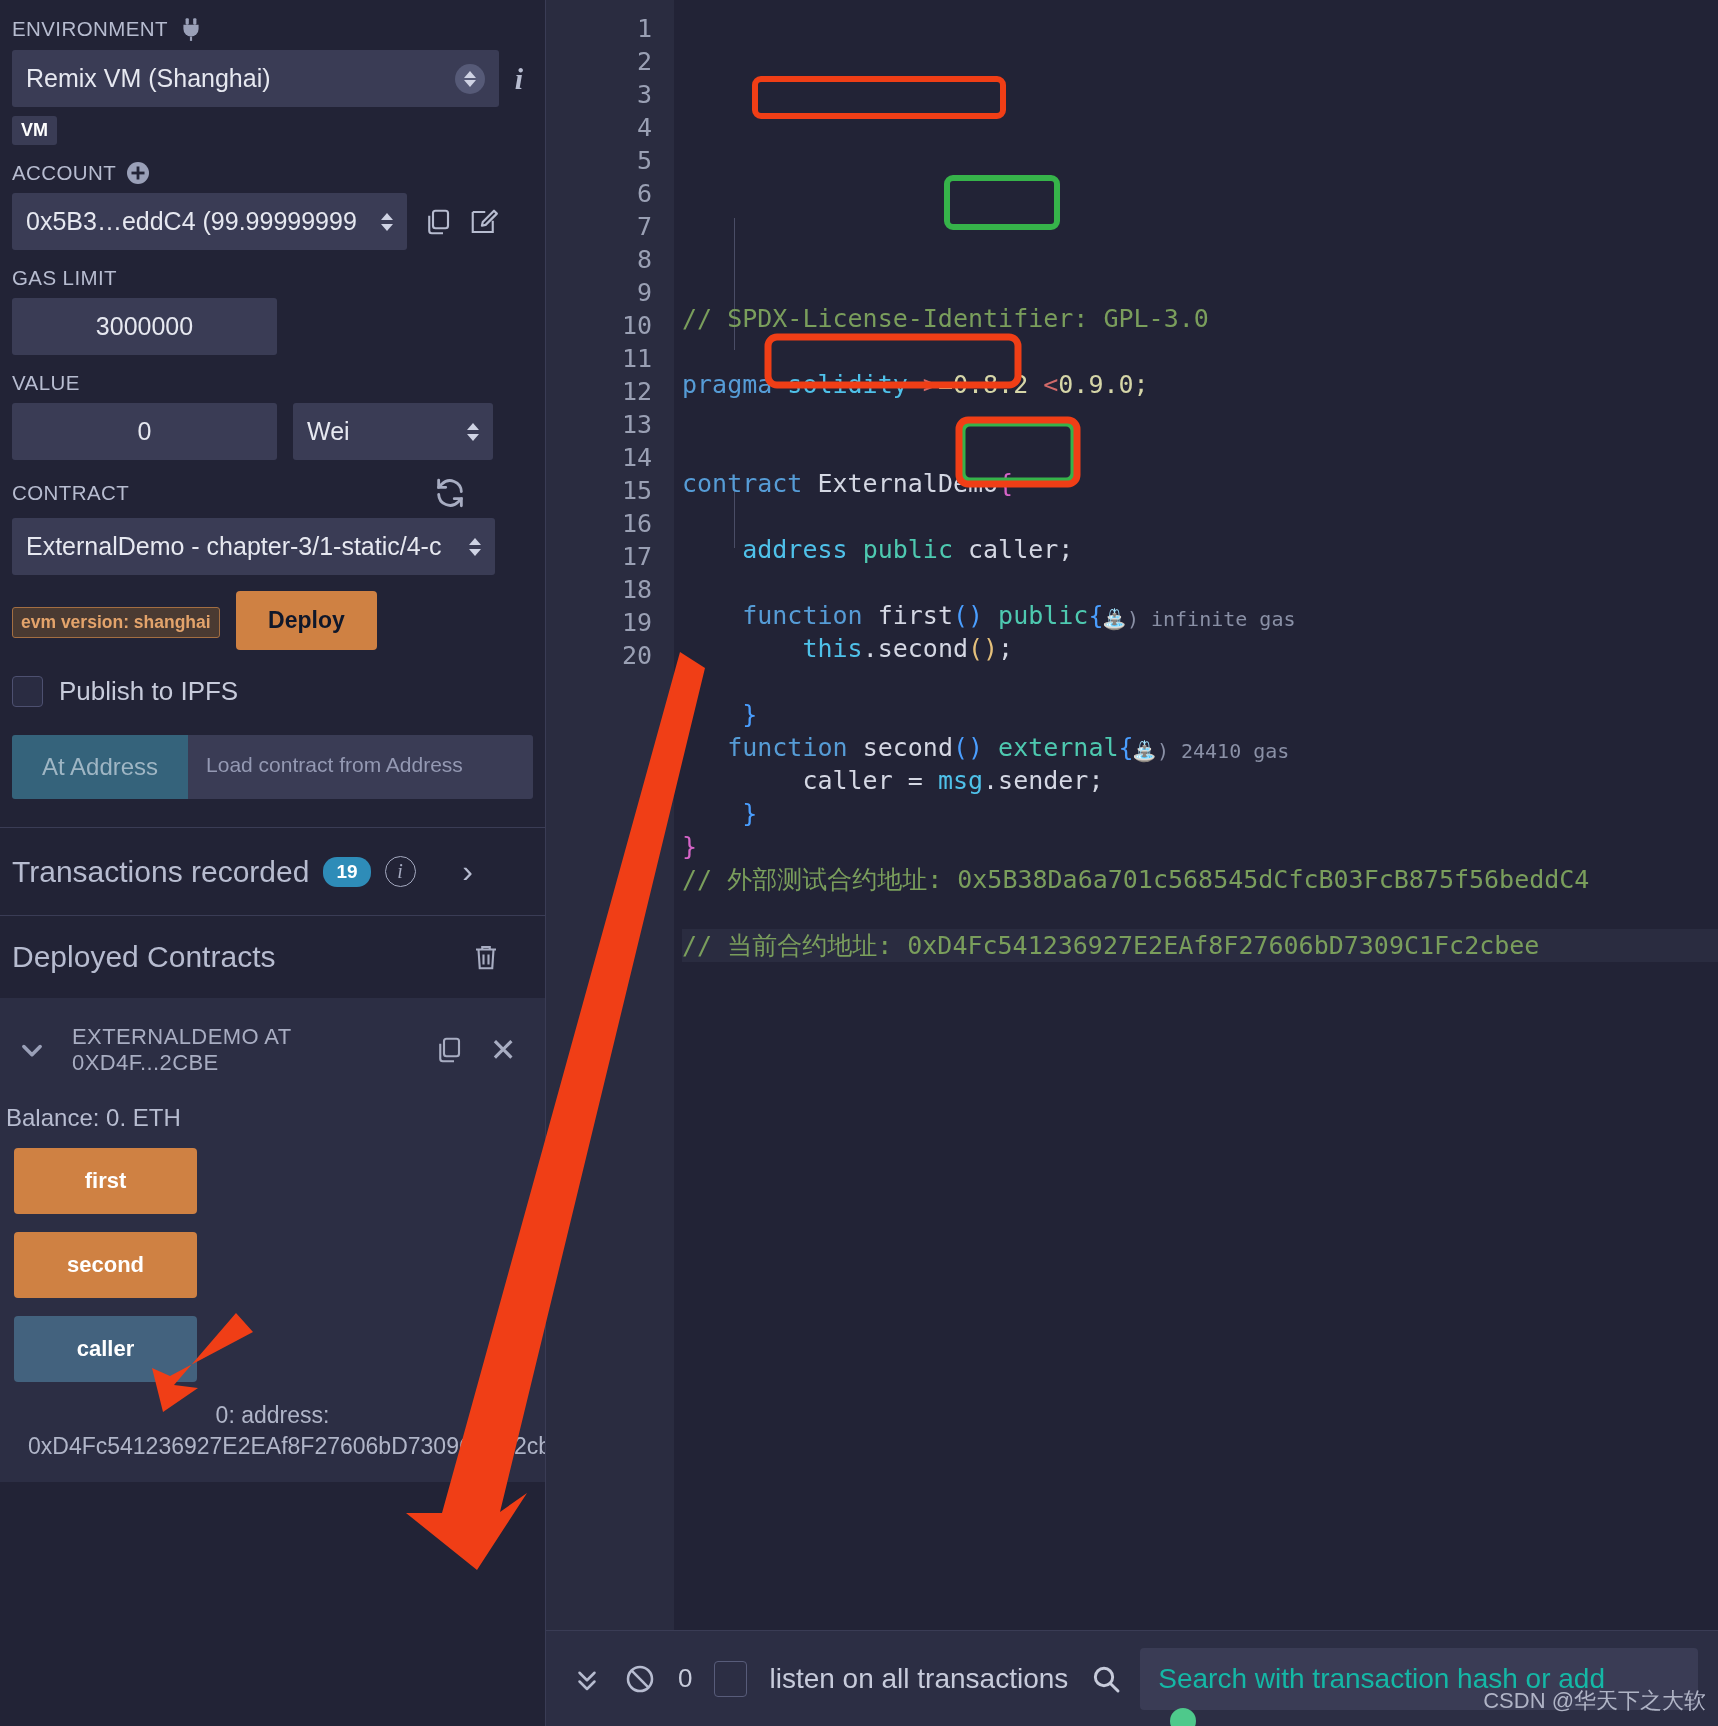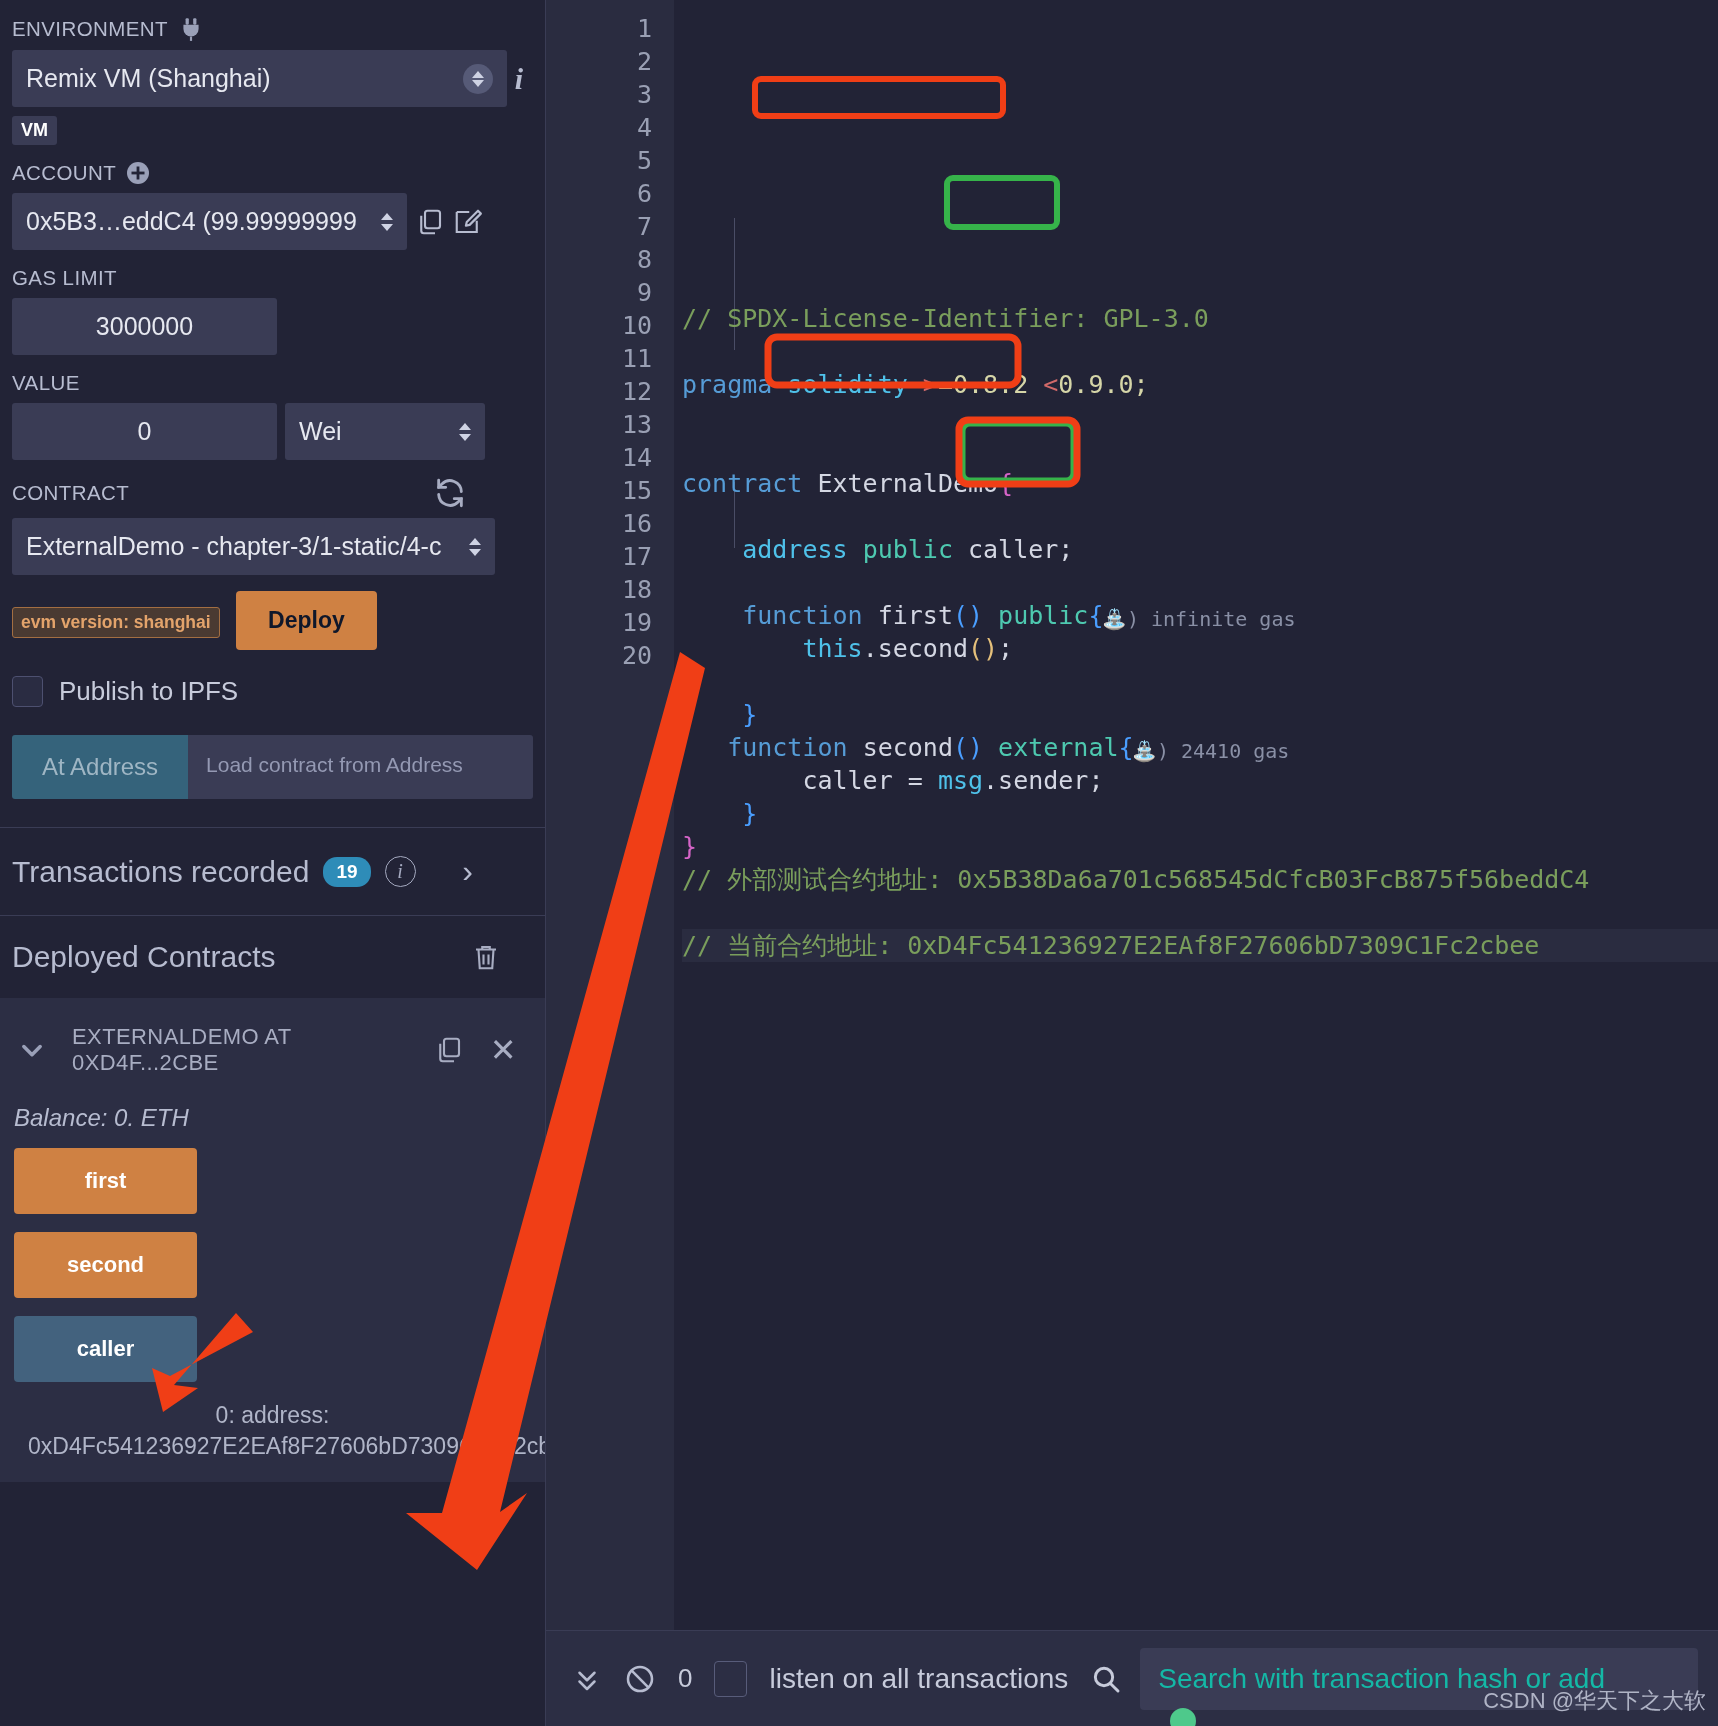--- a/index.html
+++ b/index.html
@@ -27,21 +27,21 @@
     margin: 16px 0 8px 12px;
   }
   .field {
     background: #3a3c55; border: none; border-radius: 3px;
     height: 57px; display: flex; align-items: center;
     color: #e6e8f0; font-size: 25px; padding: 0 14px;
     position: relative;
     justify-content: center;
   }
   .field.short { width: 265px; }
-  .row { display: flex; gap: 8px; align-items: center; }
+  .row { display: flex; gap: 16px; align-items: center; }
   .selectbox { justify-content: space-between; }
   .spin-circle {
     width: 30px; height: 30px; border-radius: 50%;
     background: #565a77; display: flex; flex-direction: column;
     align-items: center; justify-content: center; gap: 2px; flex: 0 0 30px;
   }
   .tri-up { width: 0; height: 0; border-left: 6px solid transparent; border-right: 6px solid transparent; border-bottom: 7px solid #cfd3e4; }
   .tri-dn { width: 0; height: 0; border-left: 6px solid transparent; border-right: 6px solid transparent; border-top: 7px solid #cfd3e4; }
   .spin-plain { display:flex; flex-direction: column; gap: 4px; align-items:center; }
   .badge-vm {
@@ -82,21 +82,21 @@
   .chev-right { margin-left: auto; margin-right: 60px; font-size: 32px; color: #b7bcd0; }
   .dep-head {
     display: flex; align-items: center; padding: 24px 12px;
     font-size: 30px; color: #b7bcd0;
   }
   .dep-card { background: #2c2e44; padding: 0 0 20px 0; }
   .dep-title-row {
     display: flex; align-items: center; gap: 26px;
     padding: 26px 18px 20px 18px; color: #a8adc2; font-size: 22px; letter-spacing: .4px;
   }
-  .balance { font-size: 24px; color: #b7bcd0; margin: 8px 0 16px 14px; font-style: italic; }
+  .balance { font-size: 24px; color: #b7bcd0; margin: 8px 0 16px 6px; }
   .fn-btn {
     display: block; width: 183px; margin: 0 0 18px 14px;
     border: none; border-radius: 4px; font-size: 22px; font-weight: bold;
     color: #fff; padding: 20px 0; cursor: pointer; font-family: inherit;
   }
   .fn-orange { background: #cf8143; }
   .fn-blue { background: #43627e; }
   .ret-val {
     font-size: 23px; color: #b0b5c8; text-align: center;
     padding: 0 28px; line-height: 1.35;

